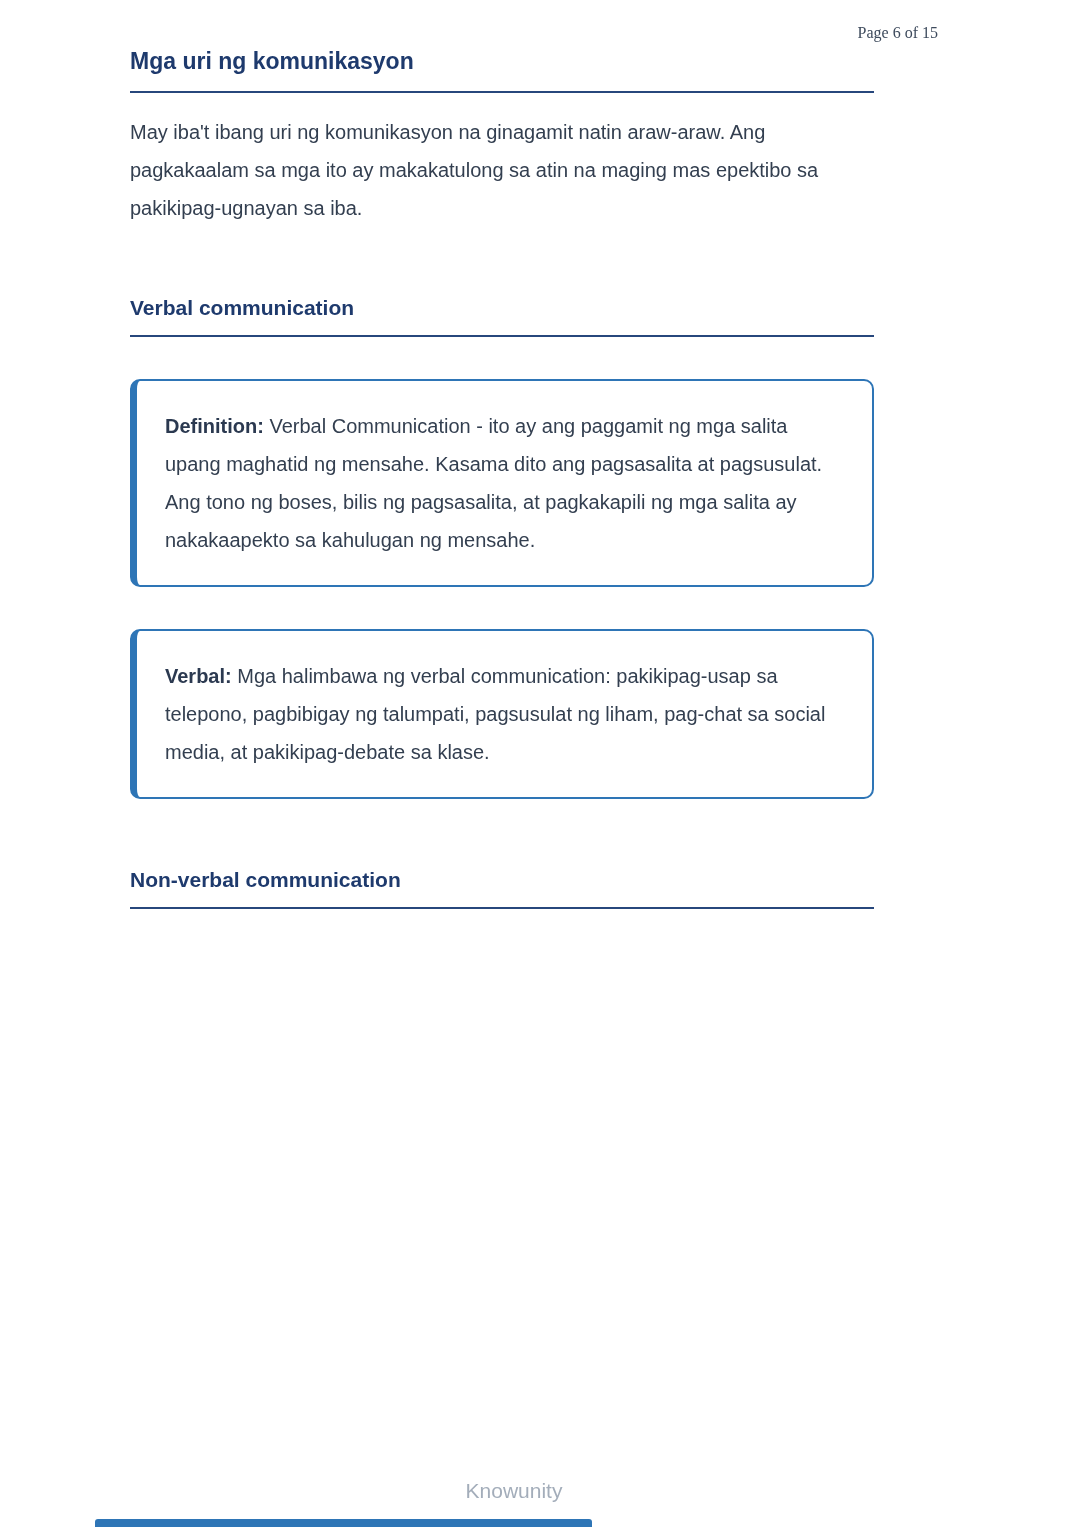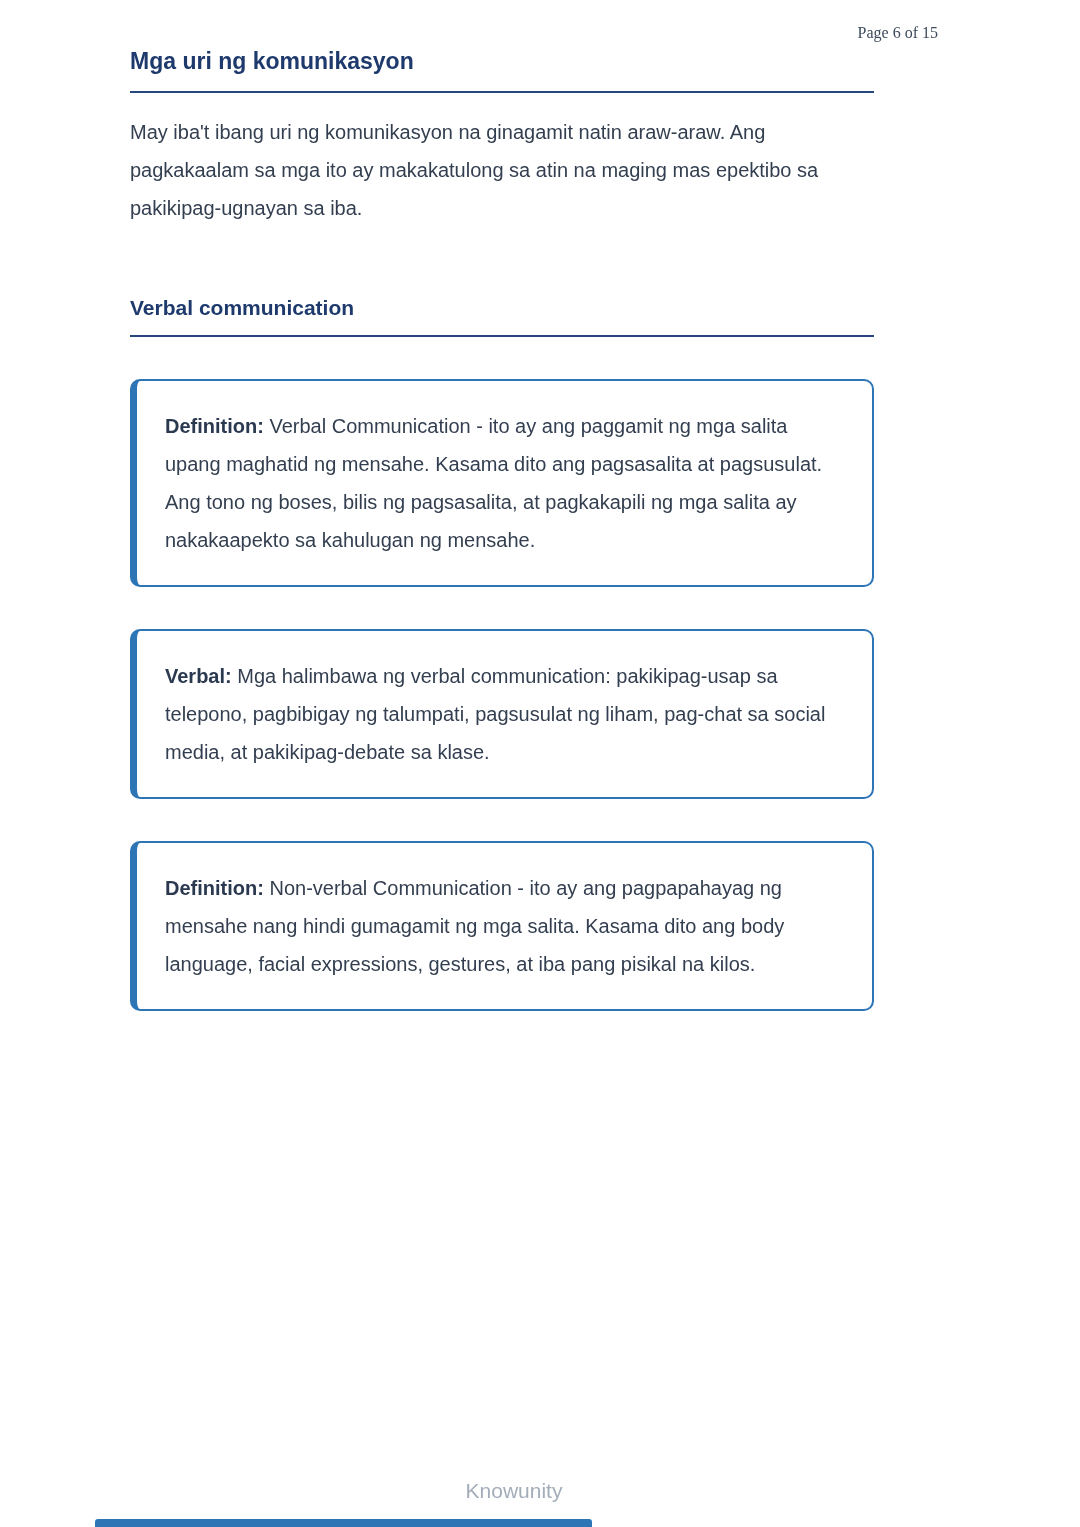--- a/index.html
+++ b/index.html
@@ -108,27 +108,22 @@
       </p>
     </div>
 
     <div class="callout">
       <p class="callout-text">
         <strong>Verbal:</strong>
         <span>Mga halimbawa ng verbal communication: pakikipag-usap sa telepono, pagbibigay ng talumpati, pagsusulat ng liham, pag-chat sa social media, at pakikipag-debate sa klase.</span>
       </p>
     </div>
 
+    <h2 class="section-heading">Non-verbal communication</h2>
 
-    <div class="callout">
-      <p class="callout-text">
-        <strong>Definition:</strong>
-        <span>Non-verbal Communication - ito ay ang pagpapahayag ng mensahe nang hindi gumagamit ng mga salita. Kasama dito ang body language, facial expressions, gestures, at iba pang pisikal na kilos.</span>
-      </p>
-    </div>
 
 
   </div>
 
   <div class="footer-brand">Knowunity</div>
 
   <div class="bottom-accent-bar"></div>
 
 </div>
 

